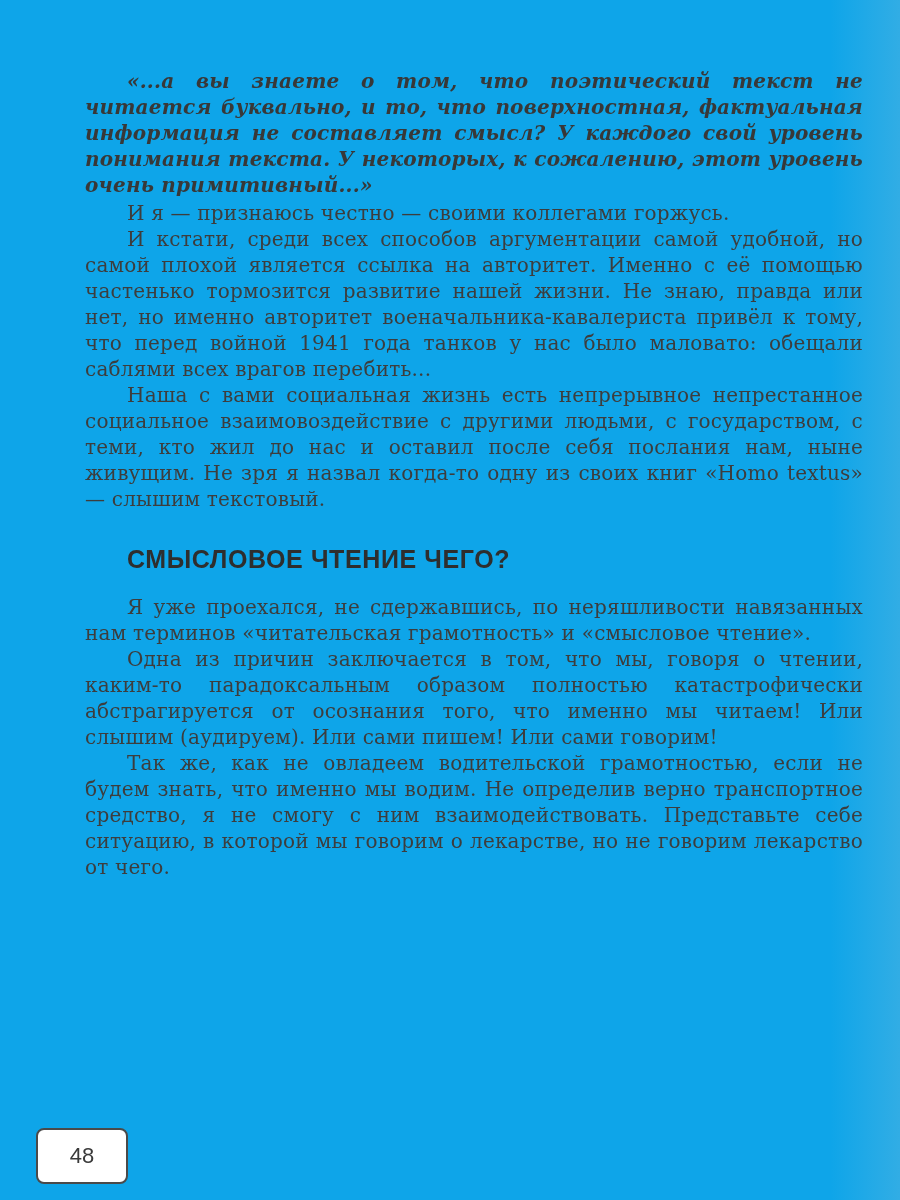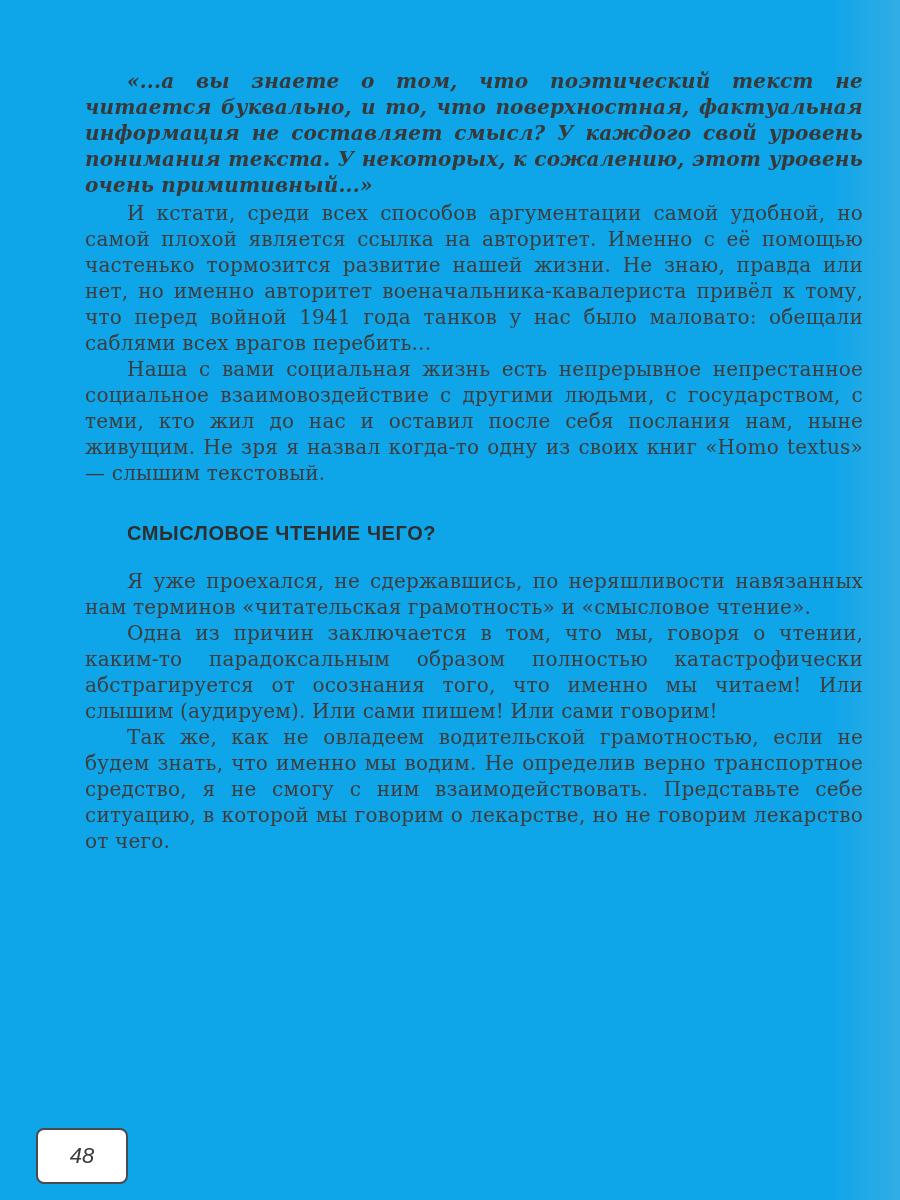--- a/index.html
+++ b/index.html
@@ -33,39 +33,38 @@
   }
   .quote {
     font-style: italic;
     font-weight: bold;
     color: #383838;
     margin-bottom: 2px !important;
   }
   .section-heading {
     font-family: "Liberation Sans", "DejaVu Sans", sans-serif;
     font-weight: bold;
-    font-size: 20px;
+    font-size: 25px;
     letter-spacing: 0.6px;
     color: #2e2e2e;
     margin: 34px 0 22px 0;
     text-indent: 42px;
   }
   .page-number-box {
     position: absolute;
     left: 36px;
     bottom: 16px;
     width: 88px;
     height: 52px;
     border: 2px solid #4a4a4a;
     border-radius: 8px;
     display: flex;
     align-items: center;
     justify-content: center;
     background: #ffffff;
-    font-style: italic;
   }
   .page-number-box span {
     font-family: "Liberation Sans", sans-serif;
     font-size: 22px;
     color: #3a3a3a;
   }
   
   .scan-artifact {
     position: absolute;
     right: 0;
@@ -78,20 +77,21 @@
 </style>
 </head>
 <body>
 
 <div class="page">
   <div class="scan-artifact"></div>
 
   <div class="text-block">
     <p class="quote">«...а вы знаете о том, что поэтический текст не читается буквально, и то, что поверхностная, фактуальная информация не составляет смысл? У каждого свой уровень понимания текста. У некоторых, к сожалению, этот уровень очень примитивный...»</p>
 
+    <p class="para">И я — признаюсь честно — своими коллегами горжусь.</p>
     <p class="para">И кстати, среди всех способов аргументации самой удобной, но самой плохой является ссылка на авторитет. Именно с её помощью частенько тормозится развитие нашей жизни. Не знаю, правда или нет, но именно авторитет военачальника-кавалериста привёл к тому, что перед войной 1941 года танков у нас было маловато: обещали саблями всех врагов перебить...</p>
     <p class="para">Наша с вами социальная жизнь есть непрерывное непрестанное социальное взаимовоздействие с другими людьми, с государством, с теми, кто жил до нас и оставил после себя послания нам, ныне живущим. Не зря я назвал когда-то одну из своих книг «Homo textus» — слышим текстовый.</p>
 
     <h2 class="section-heading">СМЫСЛОВОЕ ЧТЕНИЕ ЧЕГО?</h2>
 
     <p class="para">Я уже проехался, не сдержавшись, по неряшливости навязанных нам терминов «читательская грамотность» и «смысловое чтение».</p>
     <p class="para">Одна из причин заключается в том, что мы, говоря о чтении, каким-то парадоксальным образом полностью катастрофически абстрагируется от осознания того, что именно мы читаем! Или слышим (аудируем). Или сами пишем! Или сами говорим!</p>
     <p class="para">Так же, как не овладеем водительской грамотностью, если не будем знать, что именно мы водим. Не определив верно транспортное средство, я не смогу с ним взаимодействовать. Представьте себе ситуацию, в которой мы говорим о лекарстве, но не говорим лекарство от чего.</p>
   </div>
 

